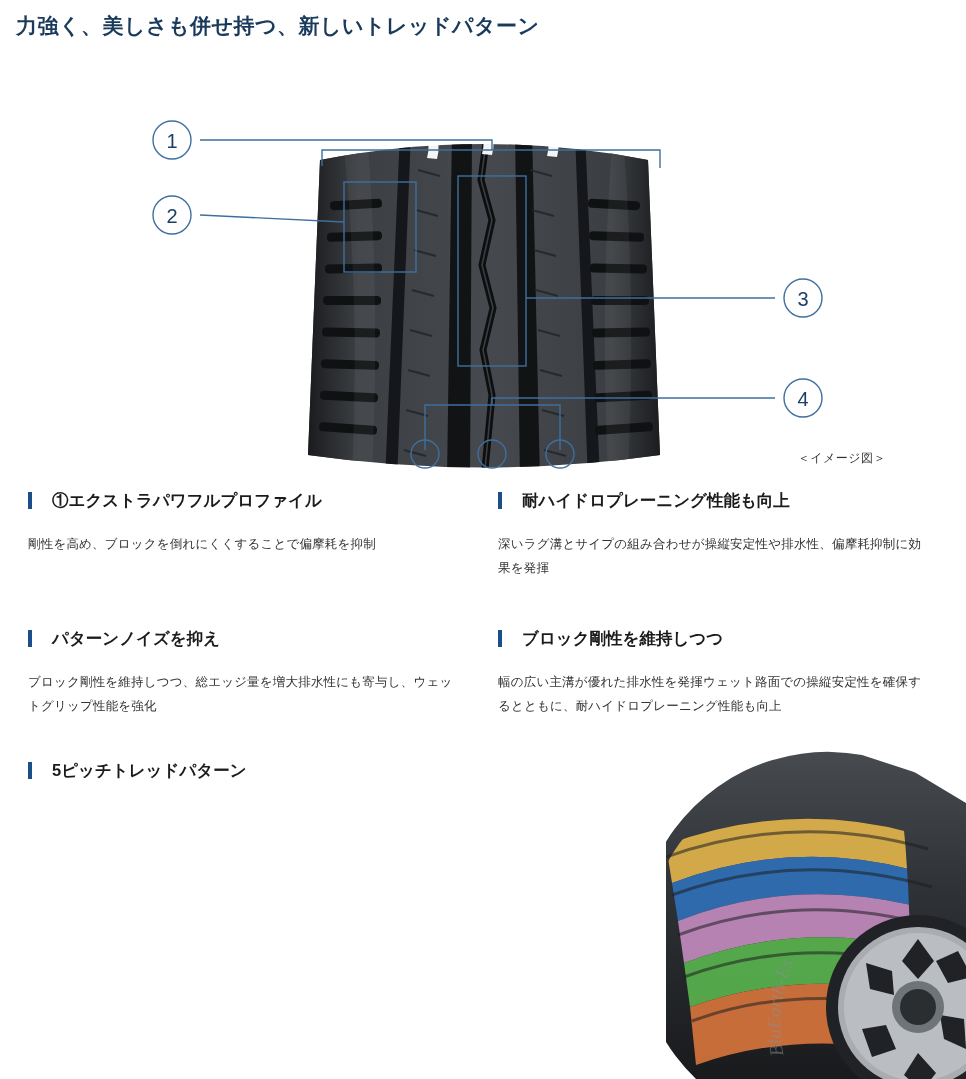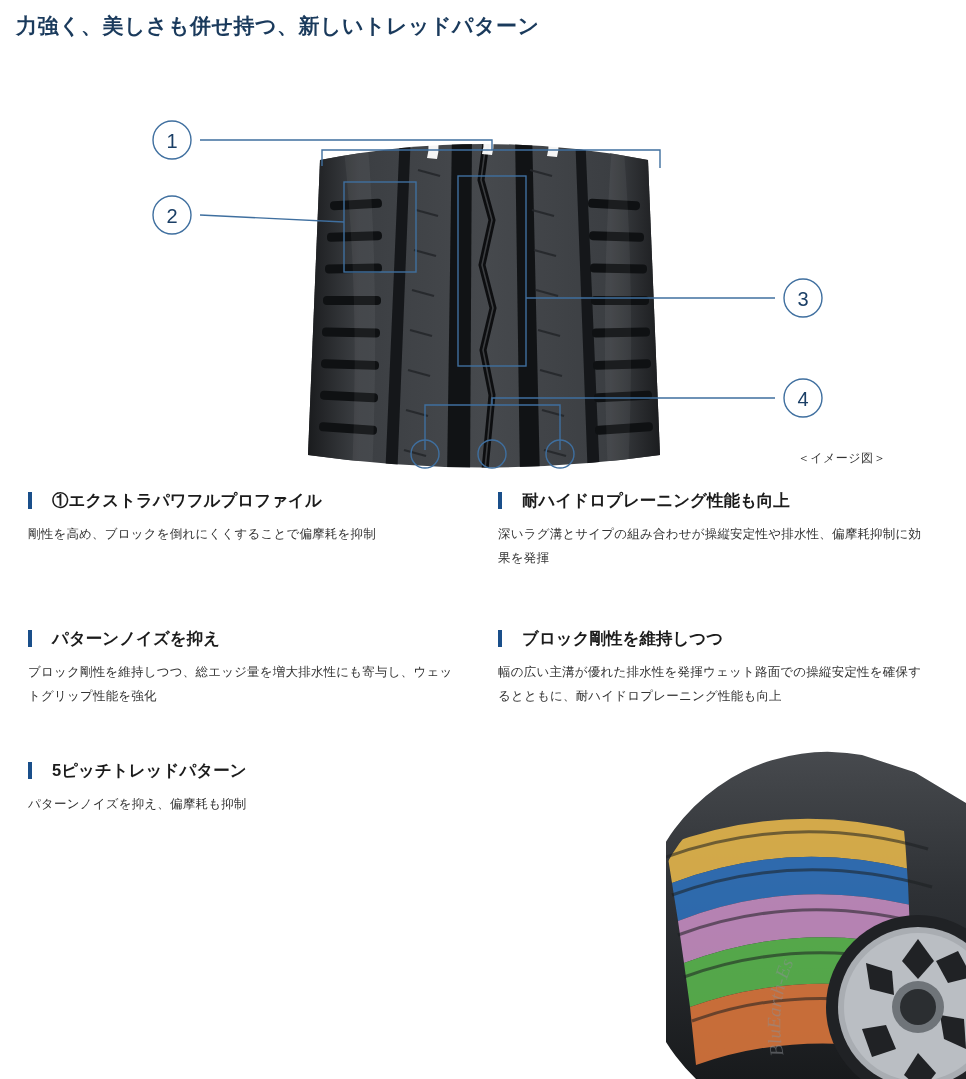--- a/index.html
+++ b/index.html
@@ -72,21 +72,21 @@
   .feat-title::before {
     content: "";
     position: absolute;
     left: 0;
     top: 2px;
     width: 4px;
     height: 17px;
     background: #1a4f8a;
   }
   .feat-body {
-    margin-top: 12px;
+    margin-top: 22px;
     font-size: 12.5px;
     line-height: 1.85;
     color: #333333;
     letter-spacing: 0.2px;
   }
 
   #feat-1 { left: 28px;  top: 10px; }
   #feat-2 { left: 498px; top: 10px; }
   #feat-3 { left: 28px;  top: 148px; }
   #feat-4 { left: 498px; top: 148px; }
@@ -253,21 +253,20 @@
       <div class="feat-body">ブロック剛性を維持しつつ、総エッジ量を増大排水性にも寄与し、ウェットグリップ性能を強化</div>
     </div>
 
     <div class="feat" id="feat-4">
       <div class="feat-title">ブロック剛性を維持しつつ</div>
       <div class="feat-body">幅の広い主溝が優れた排水性を発揮ウェット路面での操縦安定性を確保するとともに、耐ハイドロプレーニング性能も向上</div>
     </div>
 
     <div class="feat" id="feat-5">
       <div class="feat-title">5ピッチトレッドパターン</div>
-      <div class="feat-body">パターンノイズを抑え、偏摩耗も抑制</div>
     </div>
   </div>
 
   <div class="pitch-tire">
     <svg width="300" height="330" viewBox="0 0 300 330" xmlns="http://www.w3.org/2000/svg">
       <defs>
         <linearGradient id="sideShade" x1="0" y1="0" x2="0" y2="1">
           <stop offset="0%" stop-color="#4a4d51"></stop>
           <stop offset="45%" stop-color="#2e3135"></stop>
           <stop offset="100%" stop-color="#17191b"></stop>

